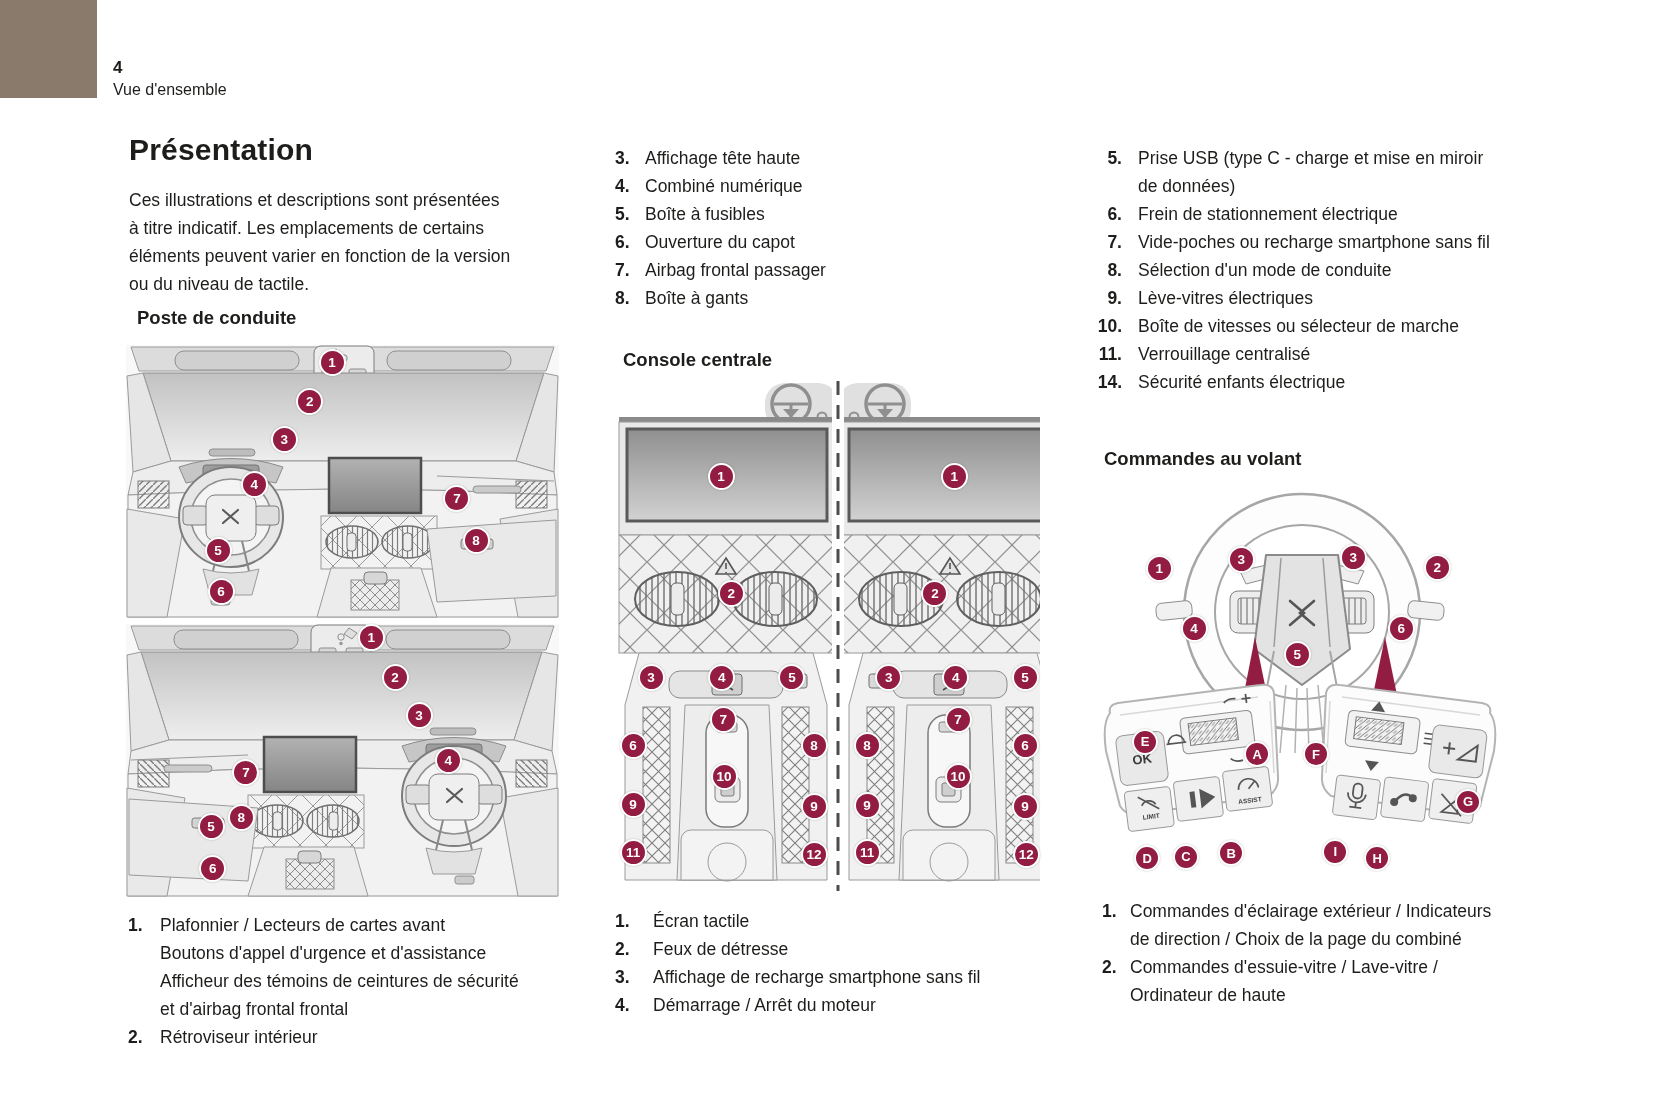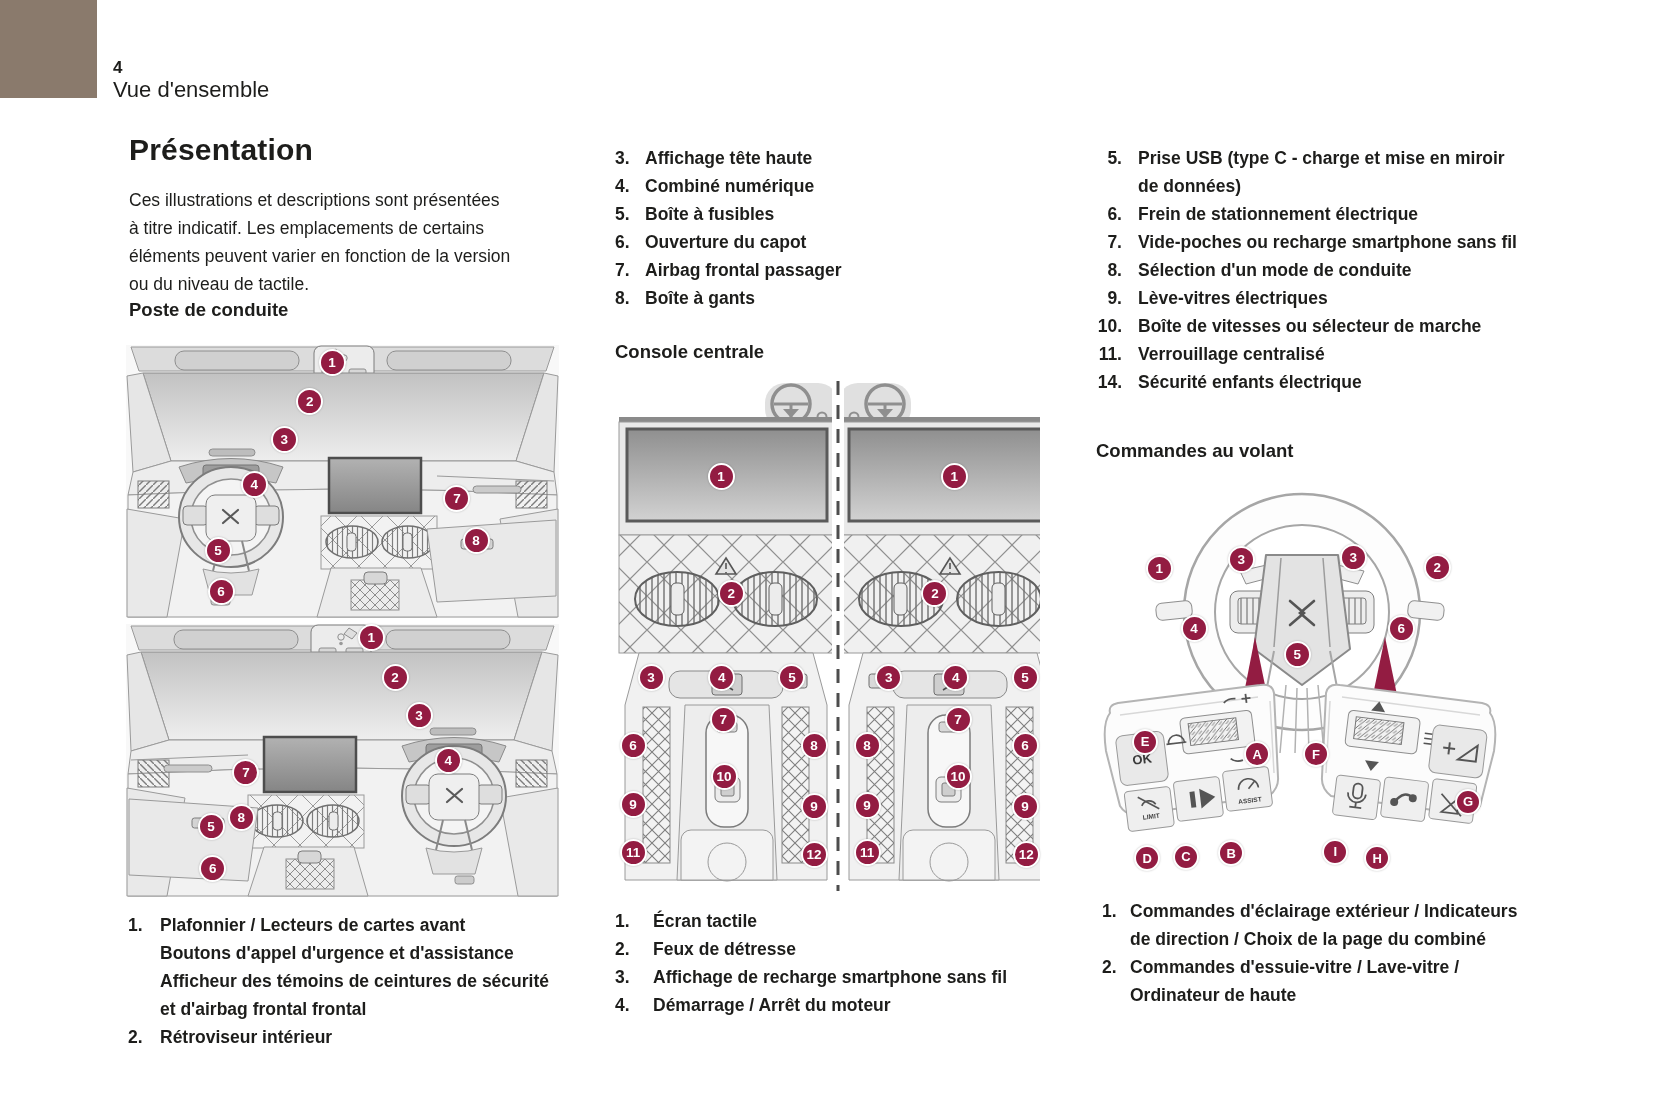--- a/index.html
+++ b/index.html
@@ -1,30 +1,30 @@
 <!DOCTYPE html>
 <html><head>
 <meta charset="utf-8">
 <style>
   html,body{margin:0;padding:0;background:#fff;}
   .page{position:relative;width:1653px;height:1102px;background:#ffffff;overflow:hidden;
         font-family:"Liberation Sans","DejaVu Sans",sans-serif;color:#1d1d1b;}
   .corner-tab{position:absolute;left:0;top:0;width:97px;height:98px;background:#8a7a6c;}
   .pg-num{position:absolute;left:113px;top:58px;font-size:17px;font-weight:bold;line-height:20px;}
-  .pg-section{position:absolute;left:113px;top:80px;font-size:22px;line-height:20px;}
+  .pg-section{position:absolute;left:113px;top:80px;font-size:16px;line-height:20px;}
   .title{position:absolute;left:129px;top:133px;font-size:30px;font-weight:700;letter-spacing:.2px;margin:0;}
   .intro{position:absolute;left:129px;top:186px;width:470px;font-size:17.5px;line-height:28px;}
-  .h2{position:absolute;font-size:18.5px;font-weight:bold;margin:0;}
+  .h2{position:absolute;font-size:18.5px;font-weight:bold;margin:8px;}
   #h-poste{left:129px;top:299px;}
   #h-console{left:615px;top:341px;}
   #h-volant{left:1096px;top:440px;}
   .list{position:absolute;font-size:17.5px;line-height:28px;}
   .li{display:flex;white-space:nowrap;}
   .li .n{font-weight:bold;flex:0 0 var(--nw,30px);}
-  .li .t{margin-left:var(--gap,0px);font-weight:bold;}
+  .li .t{margin-left:var(--gap,0px);}
   #list-poste-cont{left:615px;top:144px;--nw:30px;}
   #list-console-cont{left:1092px;top:144px;--nw:30px;--gap:16px;}
   #list-console-cont .n{text-align:right;}
   #legend-poste{left:128px;top:911px;--nw:32px;}
   #legend-console{left:615px;top:907px;--nw:38px;}
   #legend-volant{left:1102px;top:897px;--nw:28px;}
   .diagram{position:absolute;}
   #dash-diagram{left:125px;top:343px;width:435px;height:554px;}
   #console-diagram{left:613px;top:375px;width:427px;height:520px;}
   #wheel-diagram{left:1100px;top:455px;width:400px;height:420px;}

